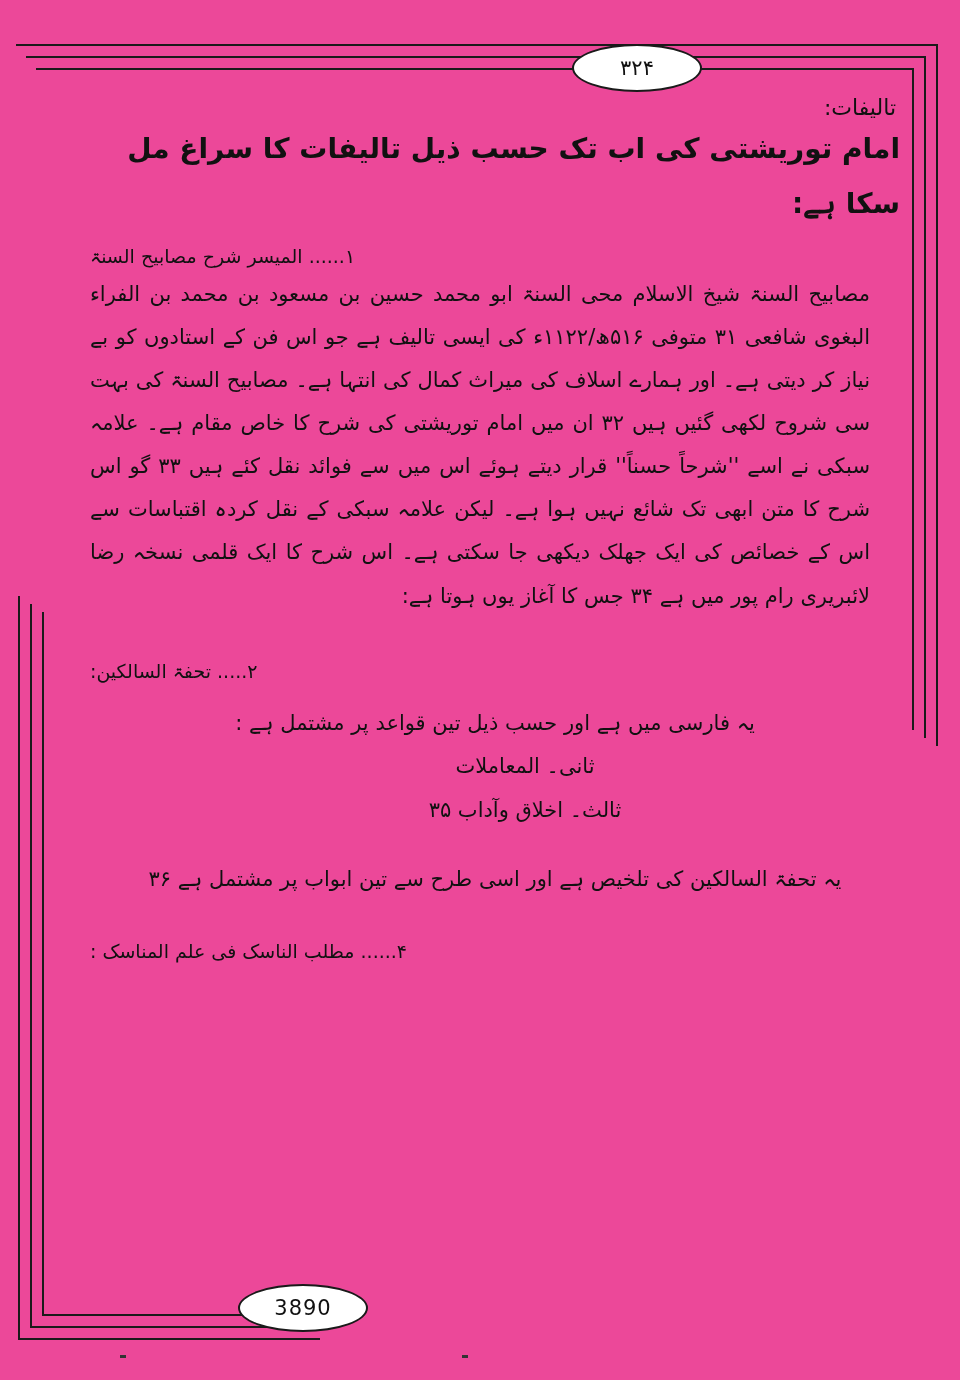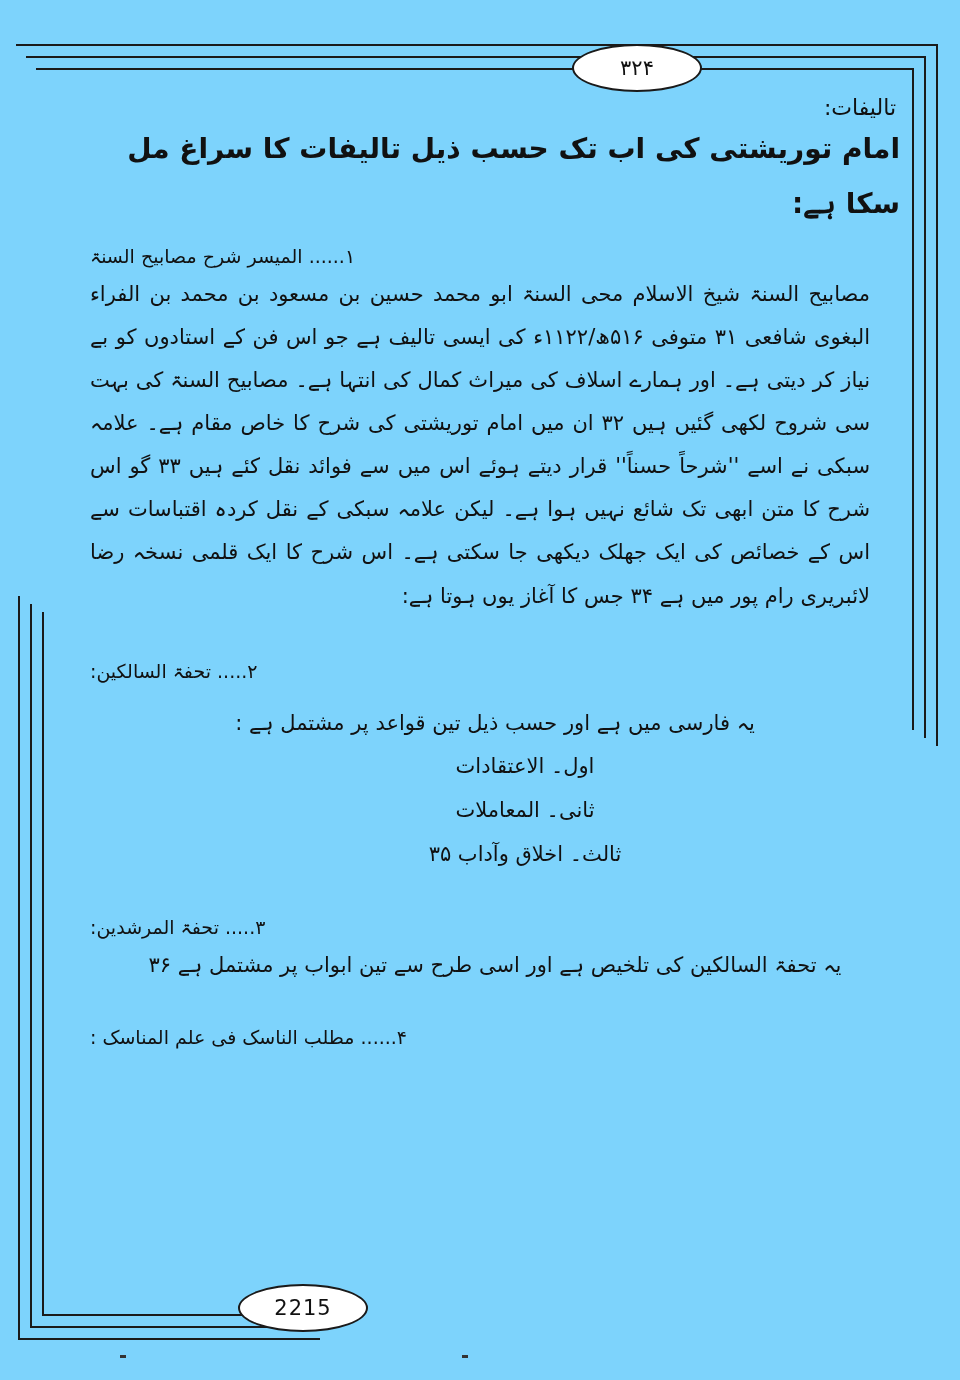--- a/index.html
+++ b/index.html
@@ -4,21 +4,21 @@
 <style>
   html, body {
     margin: 0;
     padding: 0;
     background: #ffffff;
   }
   .page {
     position: relative;
     width: 960px;
     height: 1380px;
-    background: #7dd3fc;
+    background: #ec4899;
     overflow: hidden;
     font-family: "DejaVu Sans", sans-serif;
     color: #111;
   }
 
   
   .frame-top {
     position: absolute;
     top: 44px;
     right: 22px;
@@ -169,21 +169,21 @@
 
   <div class="frame-top"></div>
   <div class="frame-top f2"></div>
   <div class="frame-top f3"></div>
 
   <div class="frame-bot"></div>
   <div class="frame-bot g2"></div>
   <div class="frame-bot g3"></div>
 
   <div class="oval oval-top">۳۲۴</div>
-  <div class="oval oval-bottom">2215</div>
+  <div class="oval oval-bottom">3890</div>
 
   <div class="body-area">
 
     <div class="title-line">تالیفات:</div>
 
     <div class="line wrap">امام توریشتی کی اب تک حسب ذیل تالیفات کا سراغ مل سکا ہے:</div>
 
     <div class="item-head">
       <span>۱......</span>
       <span>المیسر شرح مصابیح السنۃ</span>
@@ -196,30 +196,25 @@
 
     <div class="item-head">
       <span>۲.....</span>
       <span>تحفۃ السالکین:</span>
     </div>
 
     <div class="small-gap"></div>
 
     <div class="centered">یہ فارسی میں ہے اور حسب ذیل تین قواعد پر مشتمل ہے  :</div>
 
-    <div class="sub-list">اول۔ الاعتقادات</div>
     <div class="sub-list">ثانی۔ المعاملات</div>
     <div class="sub-list">ثالث۔ اخلاق وآداب ۳۵</div>
 
     <div class="med-gap"></div>
 
-    <div class="item-head">
-      <span>۳.....</span>
-      <span>تحفۃ المرشدین:</span>
-    </div>
 
     <div class="centered">یہ تحفۃ السالکین کی تلخیص ہے اور اسی طرح سے تین ابواب پر مشتمل ہے  ۳۶</div>
 
     <div class="med-gap"></div>
 
     <div class="item-head">
       <span>۴......</span>
       <span>مطلب الناسک فی علم المناسک :</span>
     </div>
 

